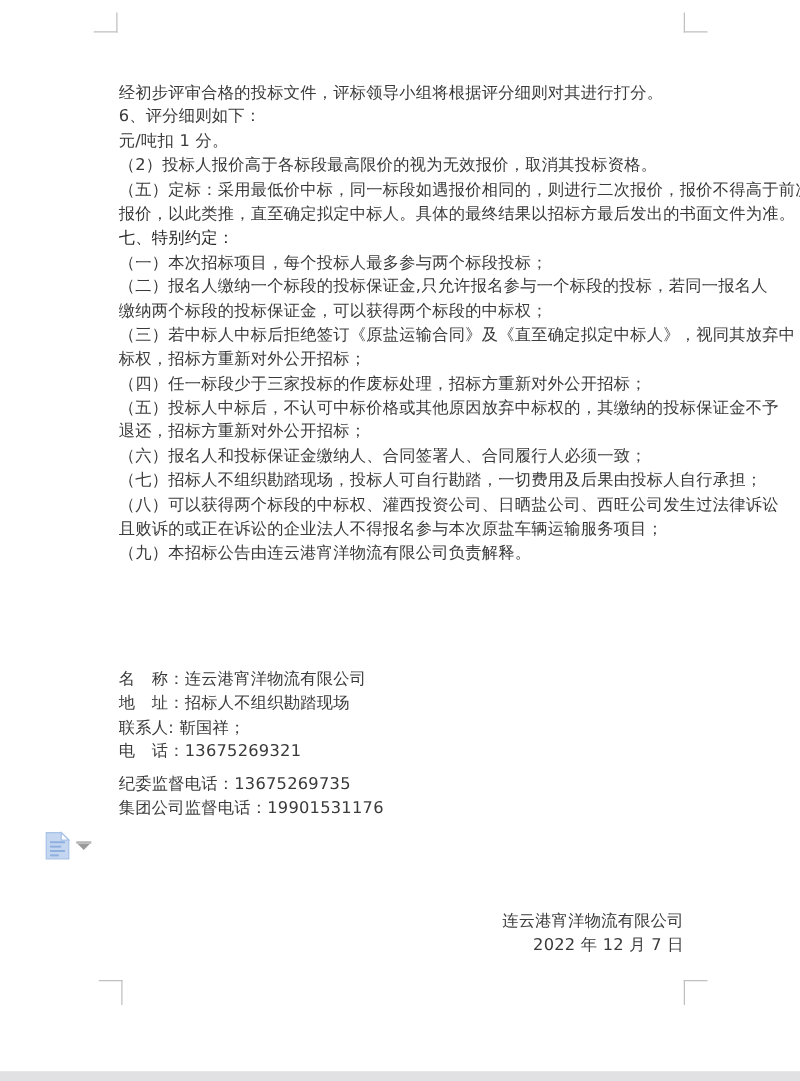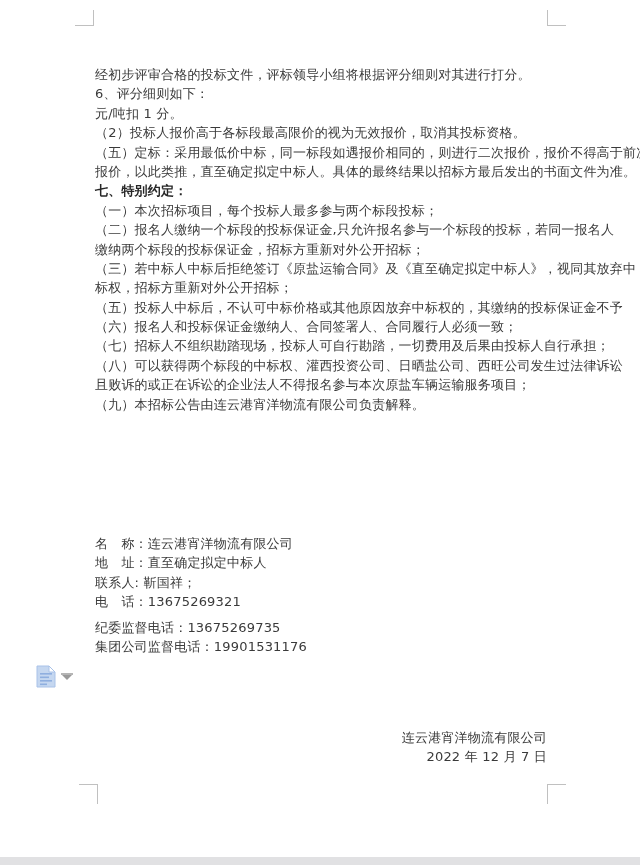--- a/index.html
+++ b/index.html
@@ -31,21 +31,21 @@
     position: absolute;
     color: #3a3a3a;
     font-size: 13px;
     letter-spacing: 0.2px;
   }
   .line {
     height: 19.4px;
     line-height: 19.4px;
     white-space: pre;
   }
-  .line.bold { font-weight: bold; color: #262626; }
+  .line.bold { font-weight: normal; color: #262626; }
 
   .body-text   { left: 95px; top: 29px;  width: 475px; margin-top: 36px; }
   .info-block  { left: 95px; top: 534px; width: 400px; }
   .supervision { left: 95px; top: 618px; width: 400px; }
   .signature   { right: 93px; top: 728px; text-align: right; }
 
   
   .margin-object { position: absolute; left: 36px; top: 665px; width: 40px; height: 26px; }
   .doc-icon { position: absolute; left: 0; top: 0; }
   .anchor-arrow {
@@ -74,35 +74,37 @@
   <div class="textblock body-text">
     <div class="line">经初步评审合格的投标文件，评标领导小组将根据评分细则对其进行打分。</div>
       <div class="line">6、评分细则如下：</div>
       <div class="line">元/吨扣 1 分。</div>
       <div class="line">（2）投标人报价高于各标段最高限价的视为无效报价，取消其投标资格。</div>
       <div class="line">（五）定标：采用最低价中标，同一标段如遇报价相同的，则进行二次报价，报价不得高于前次</div>
       <div class="line">报价，以此类推，直至确定拟定中标人。具体的最终结果以招标方最后发出的书面文件为准。</div>
       <div class="line bold">七、特别约定：</div>
       <div class="line">（一）本次招标项目，每个投标人最多参与两个标段投标；</div>
       <div class="line">（二）报名人缴纳一个标段的投标保证金,只允许报名参与一个标段的投标，若同一报名人</div>
-      <div class="line">缴纳两个标段的投标保证金，招标方重新对外公开招标；</div>
+      <div class="line">缴纳两个标段的投标保证金，可以获得两个标段的中标权；</div>
       <div class="line">（三）若中标人中标后拒绝签订《原盐运输合同》及《直至确定拟定中标人》，视同其放弃中</div>
       <div class="line">标权，招标方重新对外公开招标；</div>
+      <div class="line">（四）任一标段少于三家投标的作废标处理，招标方重新对外公开招标；</div>
       <div class="line">（五）投标人中标后，不认可中标价格或其他原因放弃中标权的，其缴纳的投标保证金不予</div>
+      <div class="line">退还，招标方重新对外公开招标；</div>
       <div class="line">（六）报名人和投标保证金缴纳人、合同签署人、合同履行人必须一致；</div>
       <div class="line">（七）招标人不组织勘踏现场，投标人可自行勘踏，一切费用及后果由投标人自行承担；</div>
       <div class="line">（八）可以获得两个标段的中标权、灌西投资公司、日晒盐公司、西旺公司发生过法律诉讼</div>
       <div class="line">且败诉的或正在诉讼的企业法人不得报名参与本次原盐车辆运输服务项目；</div>
       <div class="line">（九）本招标公告由连云港宵洋物流有限公司负责解释。</div>
   </div>
 
   <div class="textblock info-block">
     <div>
       <div class="line">名　称：连云港宵洋物流有限公司</div>
-        <div class="line">地　址：直至确定拟定中标人</div>
+        <div class="line">地　址：招标人不组织勘踏现场</div>
         <div class="line">联系人: 靳国祥；</div>
         <div class="line">电　话：13675269321</div>
     </div>
   </div>
 
   <div class="textblock supervision">
     <div class="line">纪委监督电话：13675269735</div>
       <div class="line">集团公司监督电话：19901531176</div>
   </div>
 

